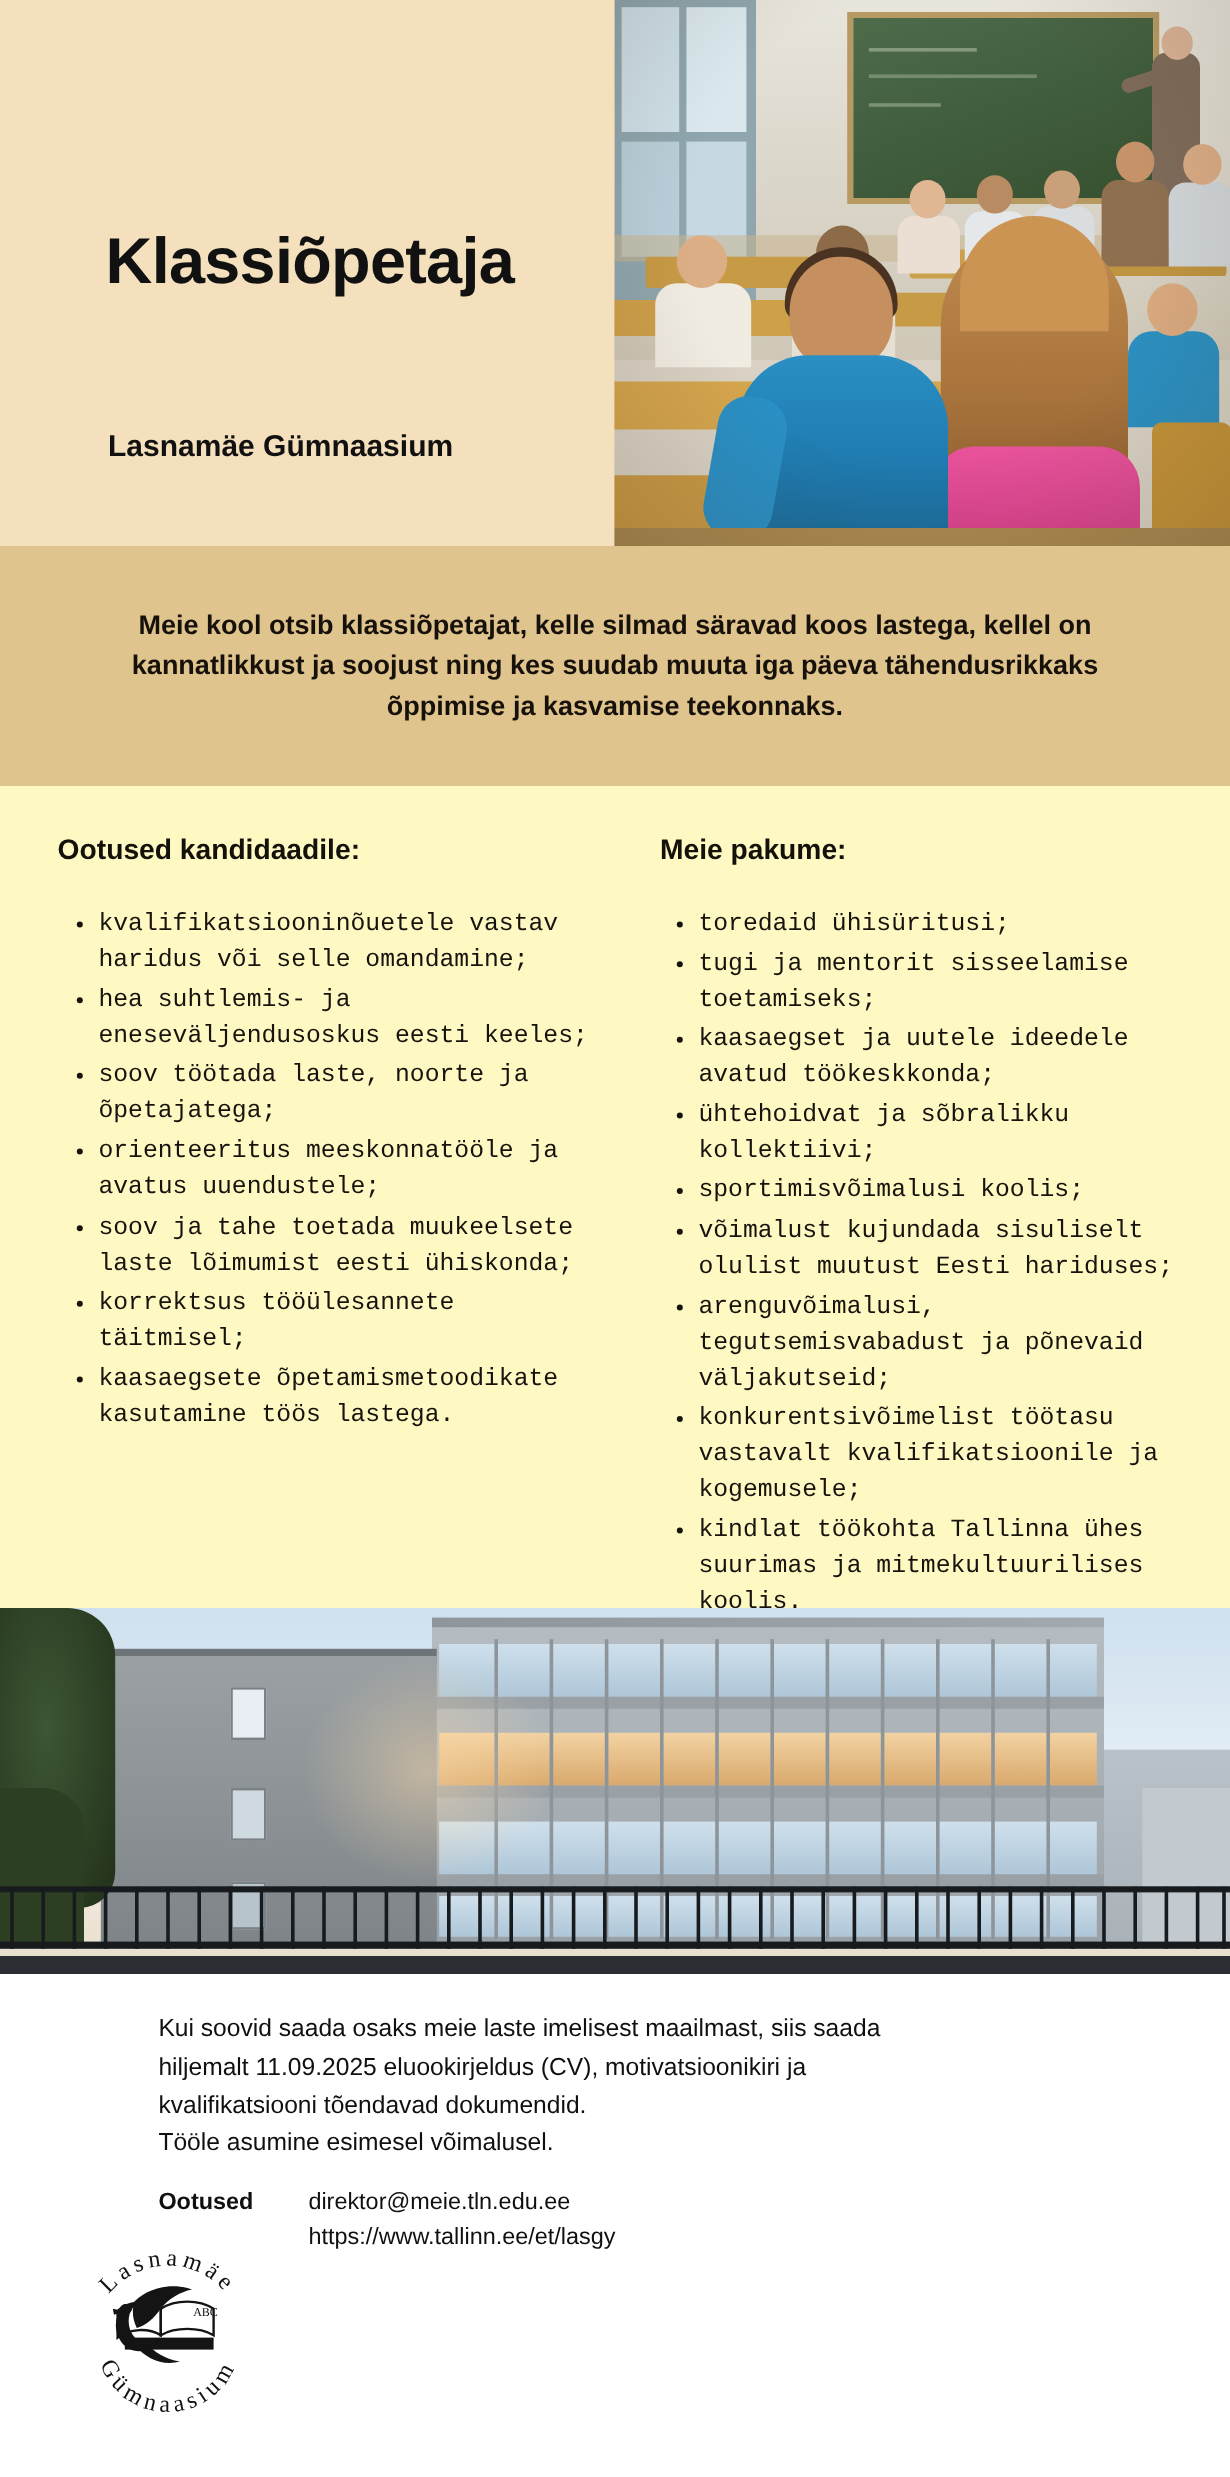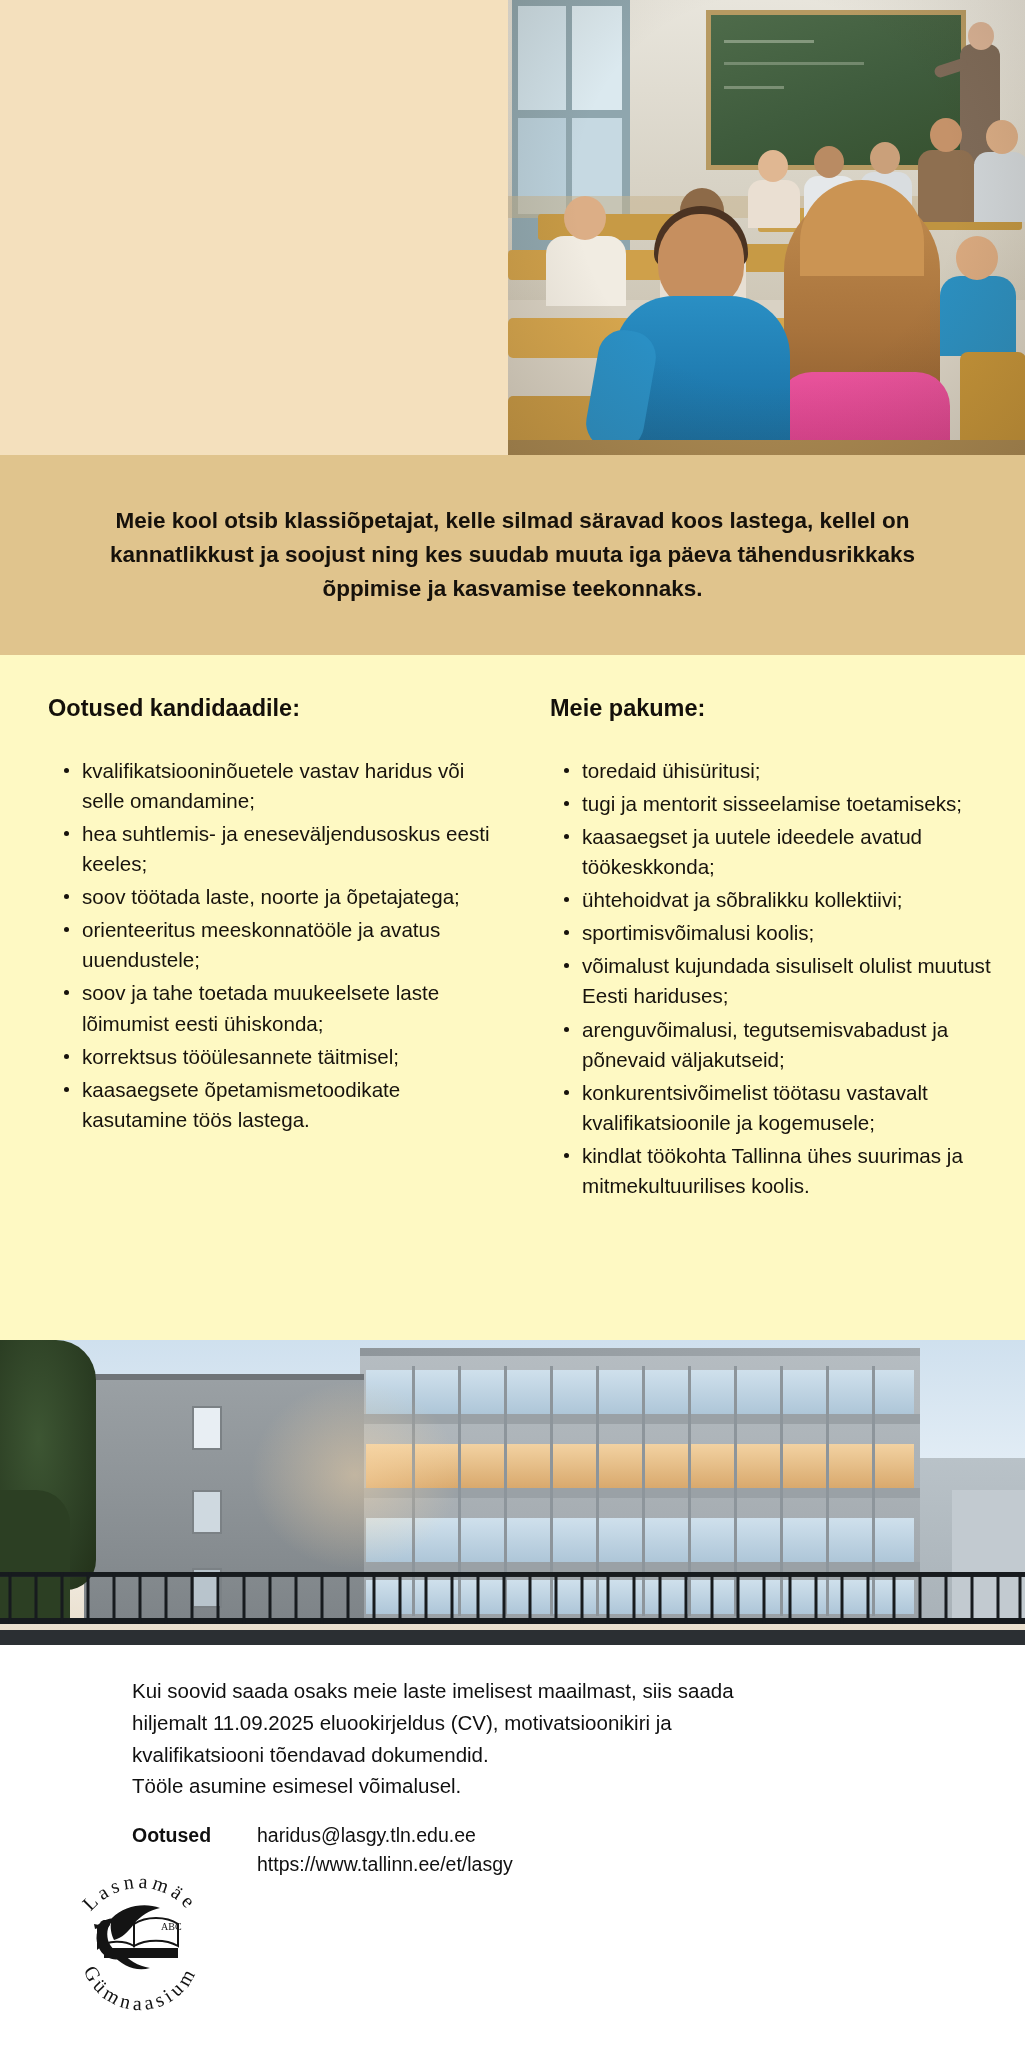--- a/index.html
+++ b/index.html
@@ -176,20 +176,21 @@
     font-size: 23.5px;
     font-weight: bold;
     color: #14100a;
     margin: 0 0 34px 0;
   }
   .col-right .col-head { margin-left: 20px; }
   ul.bullets {
     margin: 0;
     padding: 0 0 0 34px;
     list-style: none;
+    font-family: Liberation Mono, monospace;
   }
   .col-right ul.bullets { padding-left: 52px; }
   ul.bullets li {
     position: relative;
     font-size: 20.6px;
     line-height: 1.46;
     color: #17130d;
     margin-bottom: 3px;
   }
   ul.bullets li::before {
@@ -349,20 +350,24 @@
       <div class="cp cp-deskf2"></div>
       <div class="cp cp-chair2"></div>
       <div class="cp cp-bag"></div>
       <div class="cp cp-girl-body"></div>
       <div class="cp cp-boy-body"></div>
         <div class="cp cp-boy-arm"></div>
       <div class="cp cp-floor"></div>
       <div class="cp cp-vig"></div>
     </div>
 
+    <div class="hero-text">
+      <h1 class="hero-title">Klassiõpetaja</h1>
+      <div class="hero-subtitle">Lasnamäe Gümnaasium</div>
+    </div>
   </section>
 
   <section class="intro">
     <p class="intro-inner">Meie kool otsib klassiõpetajat, kelle silmad säravad koos lastega, kellel on kannatlikkust ja soojust ning kes suudab muuta iga päeva tähendusrikkaks õppimise ja kasvamise teekonnaks.</p>
   </section>
 
   <section class="body-cols">
 
     <div class="col col-left">
       <h2 class="col-head">Ootused kandidaadile:</h2>
@@ -482,21 +487,21 @@
     <div class="footer-text">
       <div class="line1">Kui soovid saada osaks meie laste imelisest maailmast, siis saada</div>
       <div class="footer-just"><span class="strong">hiljemalt 11.09.2025 eluookirjeldus (CV), motivatsioonikiri</span><span> ja</span></div>
       <div class="strong">kvalifikatsiooni tõendavad dokumendid.</div>
       <div class="strong">Tööle asumine esimesel võimalusel.</div>
     </div>
 
     <div class="contact">
       <div class="contact-label">Ootused</div>
       <div class="contact-values">
-        <div>haridus@lasgy.tln.edu.ee</div>
+        <div>direktor@meie.tln.edu.ee</div>
         <div>https://www.tallinn.ee/et/lasgy</div>
       </div>
     </div>
 
     <div class="logo">
       <svg width="160" height="170" viewBox="0 0 160 170" aria-hidden="true">
         <defs>
           <path id="arcTop" d="M 18,100 A 62,62 0 0 1 142,100" fill="none"></path>
           <path id="arcBot" d="M 20,100 A 60,60 0 0 0 140,100" fill="none"></path>
         </defs>

